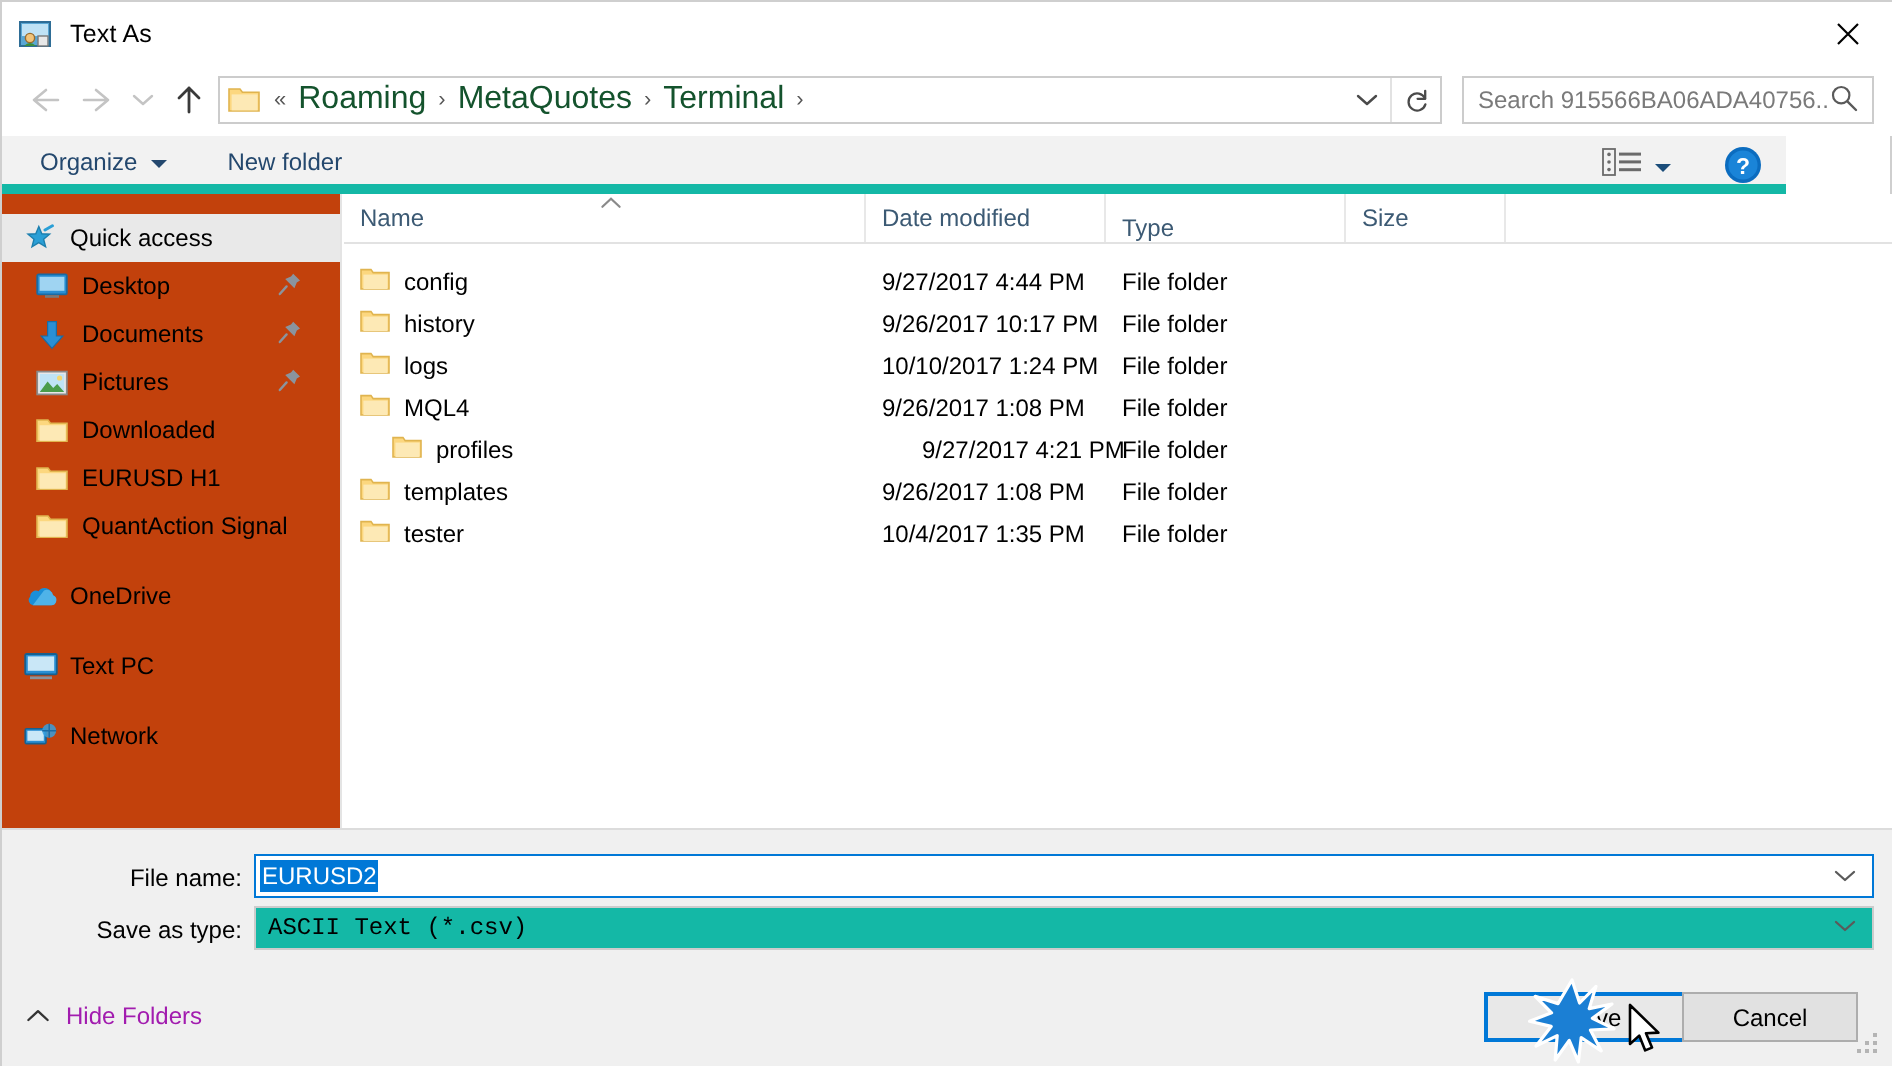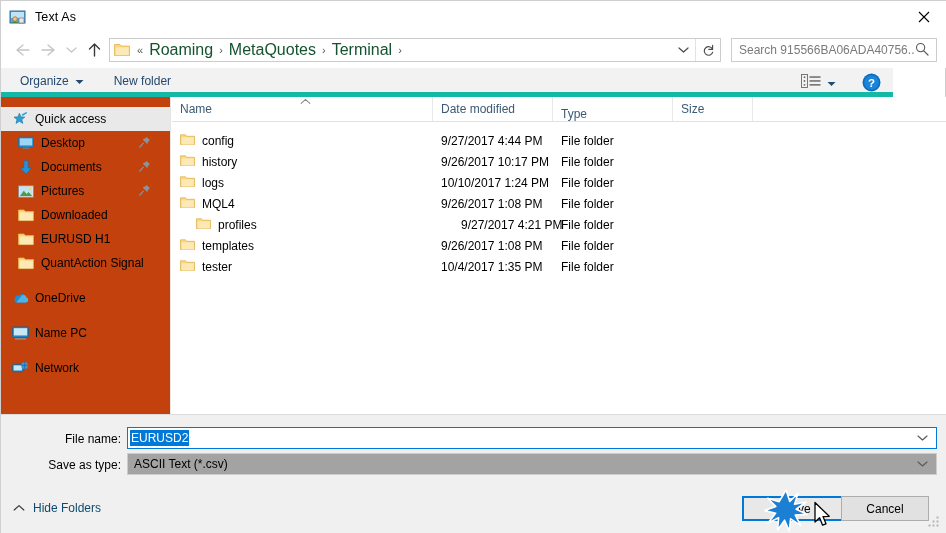--- a/index.html
+++ b/index.html
@@ -178,32 +178,32 @@
     border: 1px solid #0078d7; background: #ffffff;
     display: flex; align-items: center;
   }
   #filename-value {
     font-size: 12px; background: #0078d7; color: #ffffff;
     margin-left: 2px; padding: 1px 1px 1px 1px; line-height: 14px;
   }
   #filetype-field {
     position: absolute; left: 126px; top: 452px;
     width: 810px; height: 22px;
-    border: 1px solid #cccccc; background: #a3a3a3;
-    display: flex; align-items: center;
+    border: 1px solid #cccccc; background: #14b8a6;
+    display: flex; align-items: center; font-family: Liberation Mono, monospace;
   }
   #filetype-value { font-size: 12px; color: #000; margin-left: 6px; }
   .combo-caret {
     position: absolute; right: 8px; top: 50%; transform: translateY(-50%);
   }
   #hide-folders {
     position: absolute; left: 12px; top: 500px;
     display: flex; align-items: center;
   }
-  #hide-folders-label { font-size: 12px; color: #0c4a6e; margin-left: 8px; }
+  #hide-folders-label { font-size: 12px; color: #a21caf; margin-left: 8px; }
 
   #save-btn {
     position: absolute; left: 741px; top: 495px;
     width: 110px; height: 25px;
     border: 2px solid #0078d7; background: #e8e8e8;
     display: flex; align-items: center; justify-content: center;
     font-size: 12px; color: #000;
   }
   #cancel-btn {
     position: absolute; left: 840px; top: 495px;
@@ -453,21 +453,21 @@
       <div class="side-gap"></div>
 
       <div class="side-item root">
         <span class="side-icon">
           <svg width="17" height="14" viewBox="0 0 17 14">
             <rect x="0.6" y="1" width="15.8" height="10.2" rx="0.8" fill="#2a8fd4" stroke="#17608f" stroke-width="0.9"></rect>
             <rect x="1.9" y="2.2" width="13.2" height="7.2" fill="#c9e7f7"></rect>
             <rect x="3" y="12.2" width="11" height="1.4" fill="#8a949e"></rect>
           </svg>
         </span>
-        <span class="side-label">Name PC</span>
+        <span class="side-label">Text PC</span>
       </div>
 
       <div class="side-gap"></div>
 
       <div class="side-item root">
         <span class="side-icon">
           <svg width="17" height="14" viewBox="0 0 17 14">
             <rect x="0.6" y="3.4" width="10.4" height="7.4" rx="0.7" fill="#2a8fd4" stroke="#17608f" stroke-width="0.8"></rect>
             <rect x="1.7" y="4.4" width="8.2" height="5" fill="#c9e7f7"></rect>
             <circle cx="12.6" cy="4.4" r="3.5" fill="#3aa0dd" opacity="0.85"></circle>

